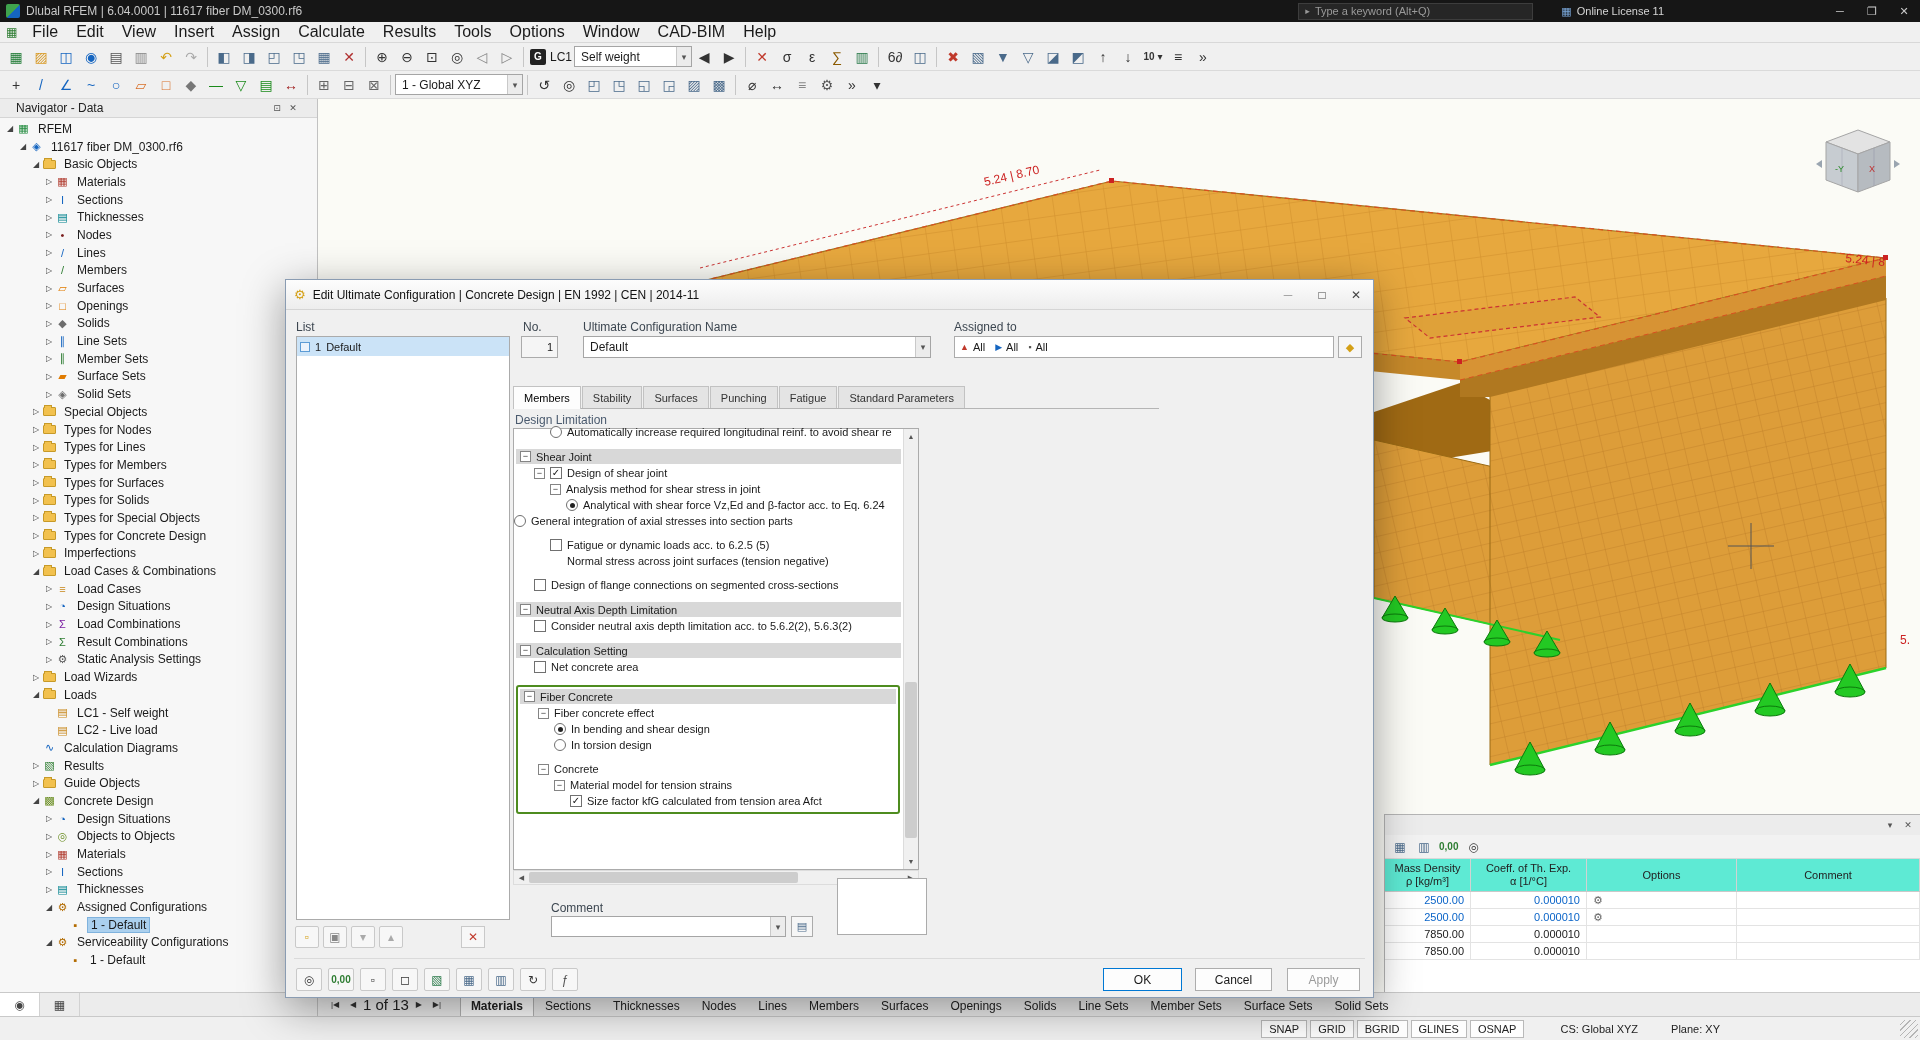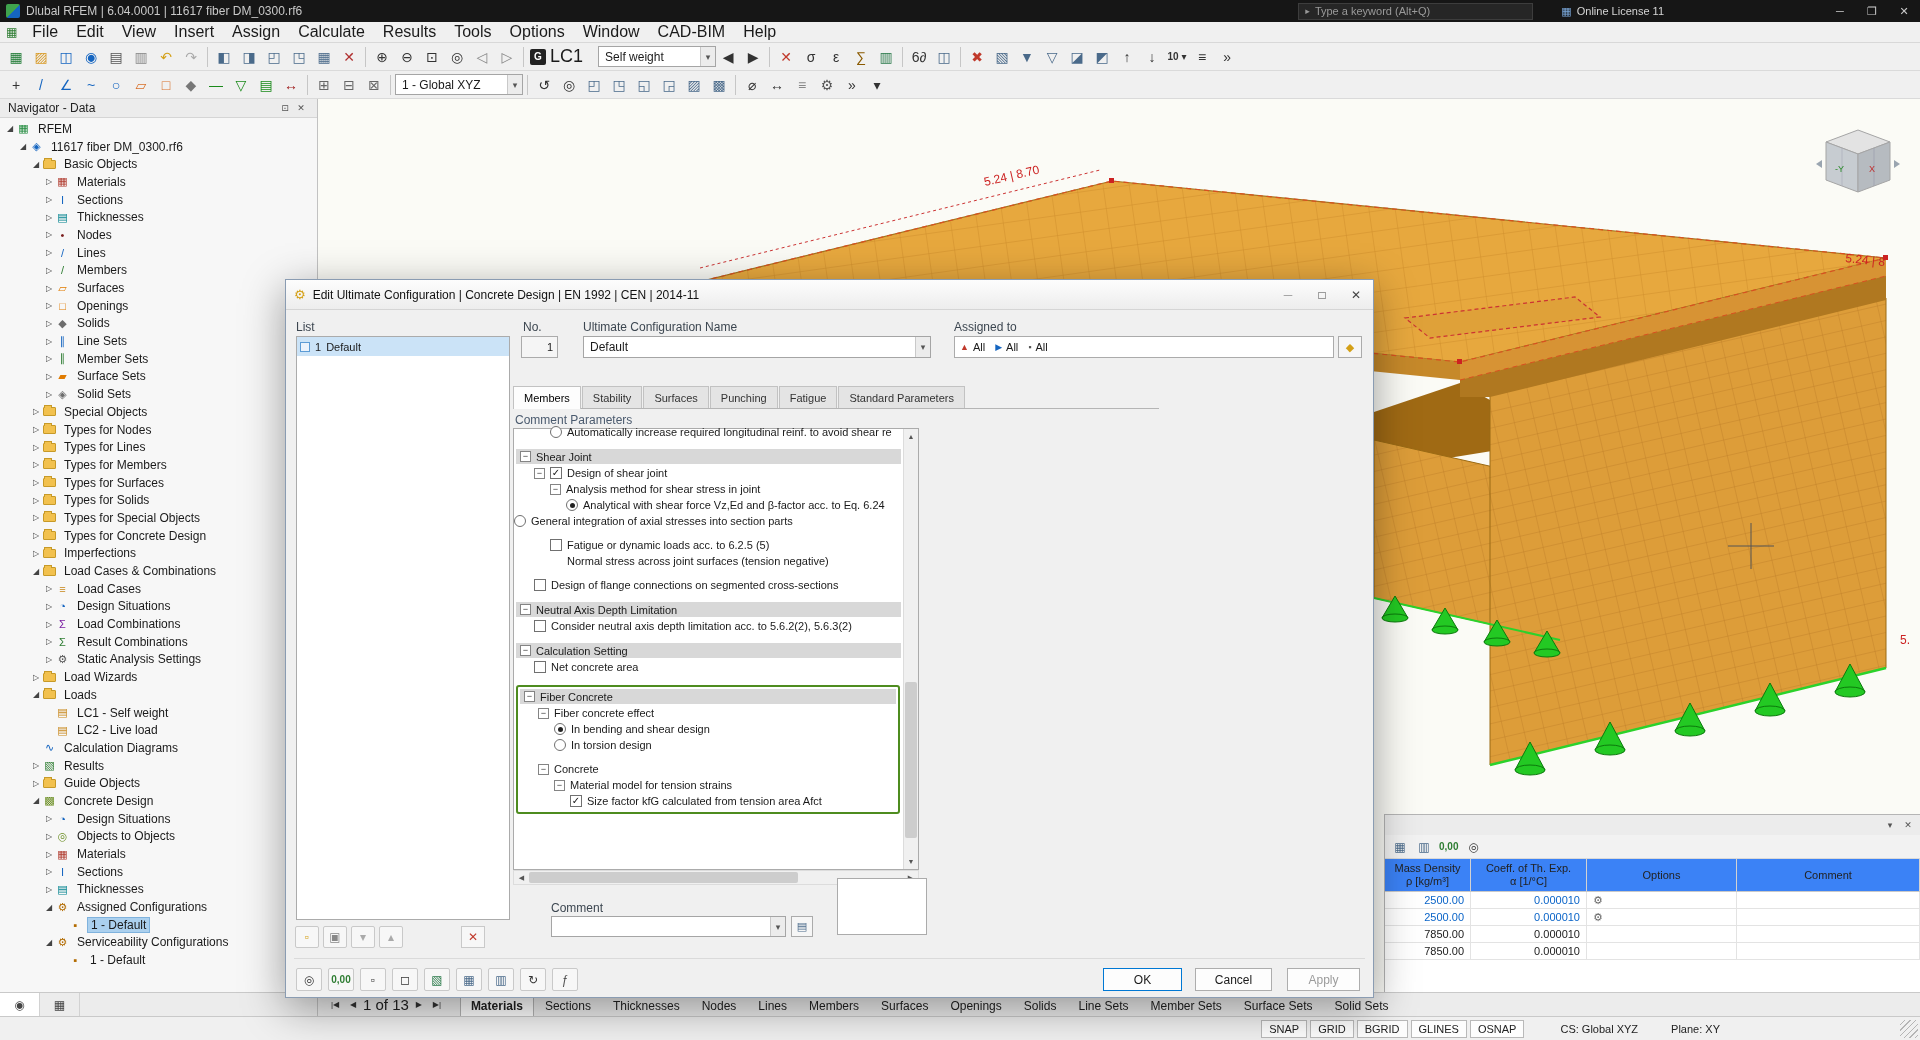--- a/index.html
+++ b/index.html
@@ -23,30 +23,30 @@
 .menu-item{padding:2px 9px;color:#1a1a1a;font-size:16px}
 
 
 #toolbar1,#toolbar2{height:28px;background:#f0f0f0;display:flex;align-items:center;padding:0 4px;border-bottom:1px solid #dadada}
 .tb-group{display:flex;align-items:center;gap:1px}
 .tb-sep{width:1px;height:20px;background:#c6c6c6;margin:0 4px;flex:none}
 .tb-btn{min-width:24px;height:24px;display:flex;align-items:center;justify-content:center;border-radius:2px;font-size:14px;padding:0 2px}
 .tb-btn .tb-glyph{pointer-events:none}
 .tb-btn.wide{font-size:10px;font-weight:bold}
 .g-badge{width:16px;height:16px;background:#222;color:#fff;font-size:10px;font-weight:bold;display:flex;align-items:center;justify-content:center;border-radius:2px;margin:0 4px 0 2px}
-.lc-label{font-size:18px;margin-right:15px}
+.lc-label{font-size:12px;margin-right:2px}
 .combo{height:21px;background:#fff;border:1px solid #a5a5a5;display:flex;align-items:center;padding:0 0 0 6px;font-size:12px;white-space:nowrap}
 .combo .combo-arr{width:15px;height:100%;display:flex;align-items:center;justify-content:center;background:#ececec;border-left:1px solid #c9c9c9;margin-left:6px;font-size:9px;color:#555}
 #lc-combo{width:118px;justify-content:space-between}
 #cs-combo{width:128px;justify-content:space-between}
 
 
 #main{position:absolute;top:99px;left:0;right:0;bottom:24px}
 #navigator{position:absolute;left:0;top:0;bottom:0;width:318px;background:#f7f7f7;border-right:1px solid #c2c2c2;display:flex;flex-direction:column;z-index:5}
-#nav-title{height:19px;background:#ececec;border-bottom:1px solid #d5d5d5;display:flex;align-items:center;padding:0 8px;font-size:12px;color:#222}
+#nav-title{height:19px;background:#ececec;border-bottom:1px solid #d5d5d5;display:flex;align-items:center;padding:0 16px;font-size:12px;color:#222}
 #nav-title .nt-sp{flex:1}
 .nt-btn{width:16px;height:15px;display:flex;align-items:center;justify-content:center;font-size:9px;color:#555}
 #nav-tree{flex:1;overflow:hidden;background:#f7f7f7;padding-top:2px}
 .nav-row{height:17.7px;display:flex;align-items:center;white-space:nowrap;font-size:12px}
 .nav-arrow{width:12px;text-align:center;font-size:8px;color:#444;flex:none}
 .t-ico{width:15px;text-align:center;font-size:11px;flex:none;margin-right:4px}
 .fico{width:13px;height:9px;background:#f2c14e;border:1px solid #c79a28;border-radius:1px;flex:none;margin:0 5px 0 1px;position:relative}
 .fico::before{content:'';position:absolute;top:-3px;left:0;width:6px;height:2px;background:#f2c14e;border:1px solid #c79a28;border-bottom:none}
 .nav-label{padding:0 3px}
 .nav-label.sel{background:#abd0ee;border:1px solid #7fb2dd}
@@ -65,21 +65,21 @@
 .b-tab{height:21px;display:flex;align-items:center;padding:0 10px;font-size:12px;color:#222;border:1px solid transparent;border-bottom:none}
 .b-tab.active{background:#fff;border-color:#b5b5b5;font-weight:bold}
 
 
 #table-panel{position:absolute;right:0;bottom:24px;width:536px;top:715px;background:#fff;border-left:1px solid #b5b5b5;border-top:1px solid #b5b5b5;z-index:6;display:flex;flex-direction:column}
 #tp-top{height:20px;background:#ececec;display:flex;align-items:center;justify-content:flex-end;padding:0 4px;gap:2px}
 .tp-cbtn{width:16px;height:15px;display:flex;align-items:center;justify-content:center;font-size:9px;color:#555}
 #tp-tools{height:24px;background:#f2f2f2;border-bottom:1px solid #d9d9d9;display:flex;align-items:center;padding:0 4px;gap:2px}
 #tp-tools .tb-btn{min-width:22px;height:20px;font-size:12px}
 #tp-table{flex:1;overflow:hidden}
-.tp-hrow{display:flex;background:#3b82f6;border-bottom:1px solid #c9c9c9}
+.tp-hrow{display:flex;background:#5eead4;border-bottom:1px solid #c9c9c9}
 .tp-hcell{border-right:1px solid #d2d2d2;font-size:11px;color:#222;text-align:center;padding:3px 2px;display:flex;flex-direction:column;justify-content:center;line-height:13px}
 .tp-row{display:flex;border-bottom:1px solid #e3e3e3;height:17px}
 .tp-cell{border-right:1px solid #e3e3e3;font-size:11px;display:flex;align-items:center;justify-content:flex-end;padding:0 6px}
 .tp-cell.opt{justify-content:flex-start;gap:3px}
 .tp-cell.blue{color:#0a64c8}
 .c1{width:86px;flex:none}.c2{width:116px;flex:none}.c3{width:150px;flex:none}.c4{flex:1}
 
 
 #statusbar{position:absolute;left:0;right:0;bottom:0;height:24px;background:#f0f0f0;border-top:1px solid #c9c9c9;display:flex;align-items:center;font-size:11px}
 #statusbar .sb-sp{flex:1}
@@ -951,21 +951,21 @@
     </div>
 
   <div id="dlg-tabs">
       <div class="d-tab active">Members</div>
       <div class="d-tab">Stability</div>
       <div class="d-tab">Surfaces</div>
       <div class="d-tab">Punching</div>
       <div class="d-tab">Fatigue</div>
       <div class="d-tab">Standard Parameters</div>
     </div>
-  <span class="dlg-label" id="dlg-dp-label">Comment Parameters</span>
+  <span class="dlg-label" id="dlg-dp-label">Design Limitation</span>
 
   <div id="param-panel">
     <div id="param-list">
         <div class="p-row" style="padding-left: 36px;">
           <span class="p-radio"></span>
           <span>Automatically increase required longitudinal reinf. to avoid shear re</span>
         </div>
         <div class="p-sp"></div>
         <div class="p-row p-grp">
           <span class="p-exp">−</span>

